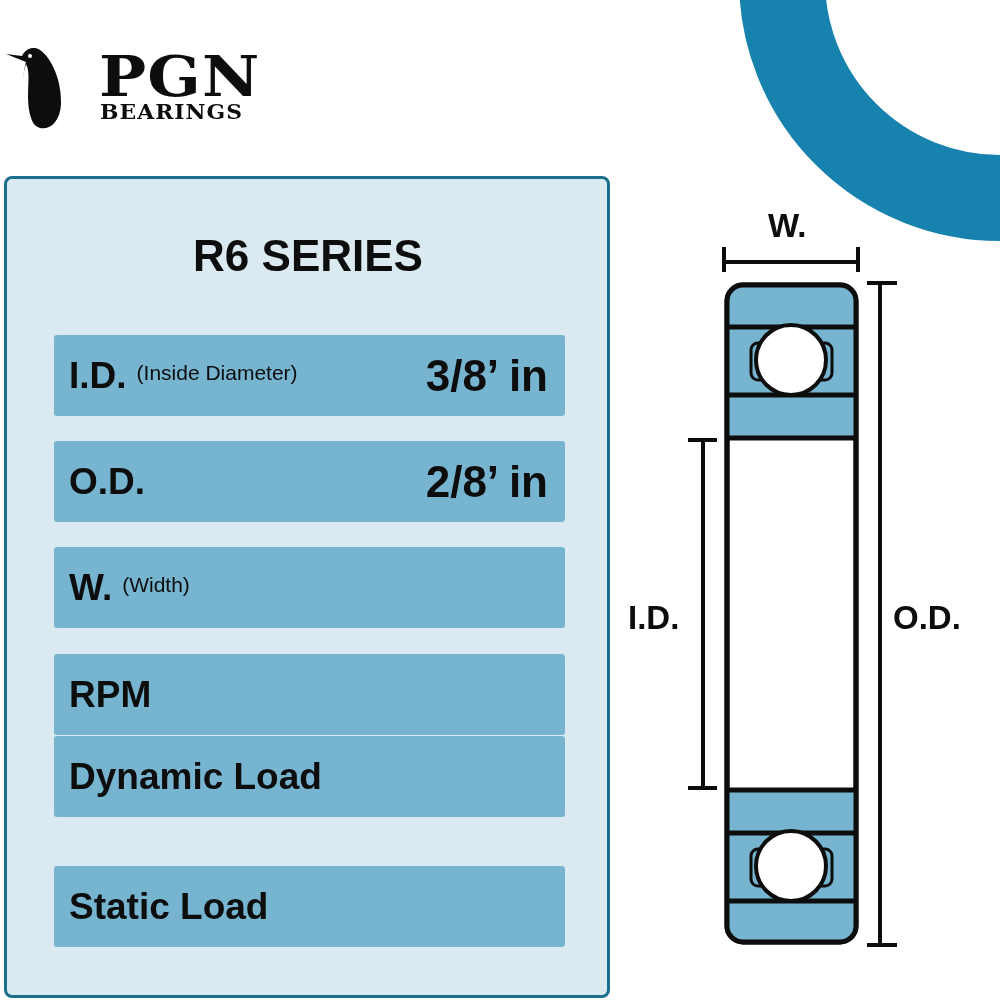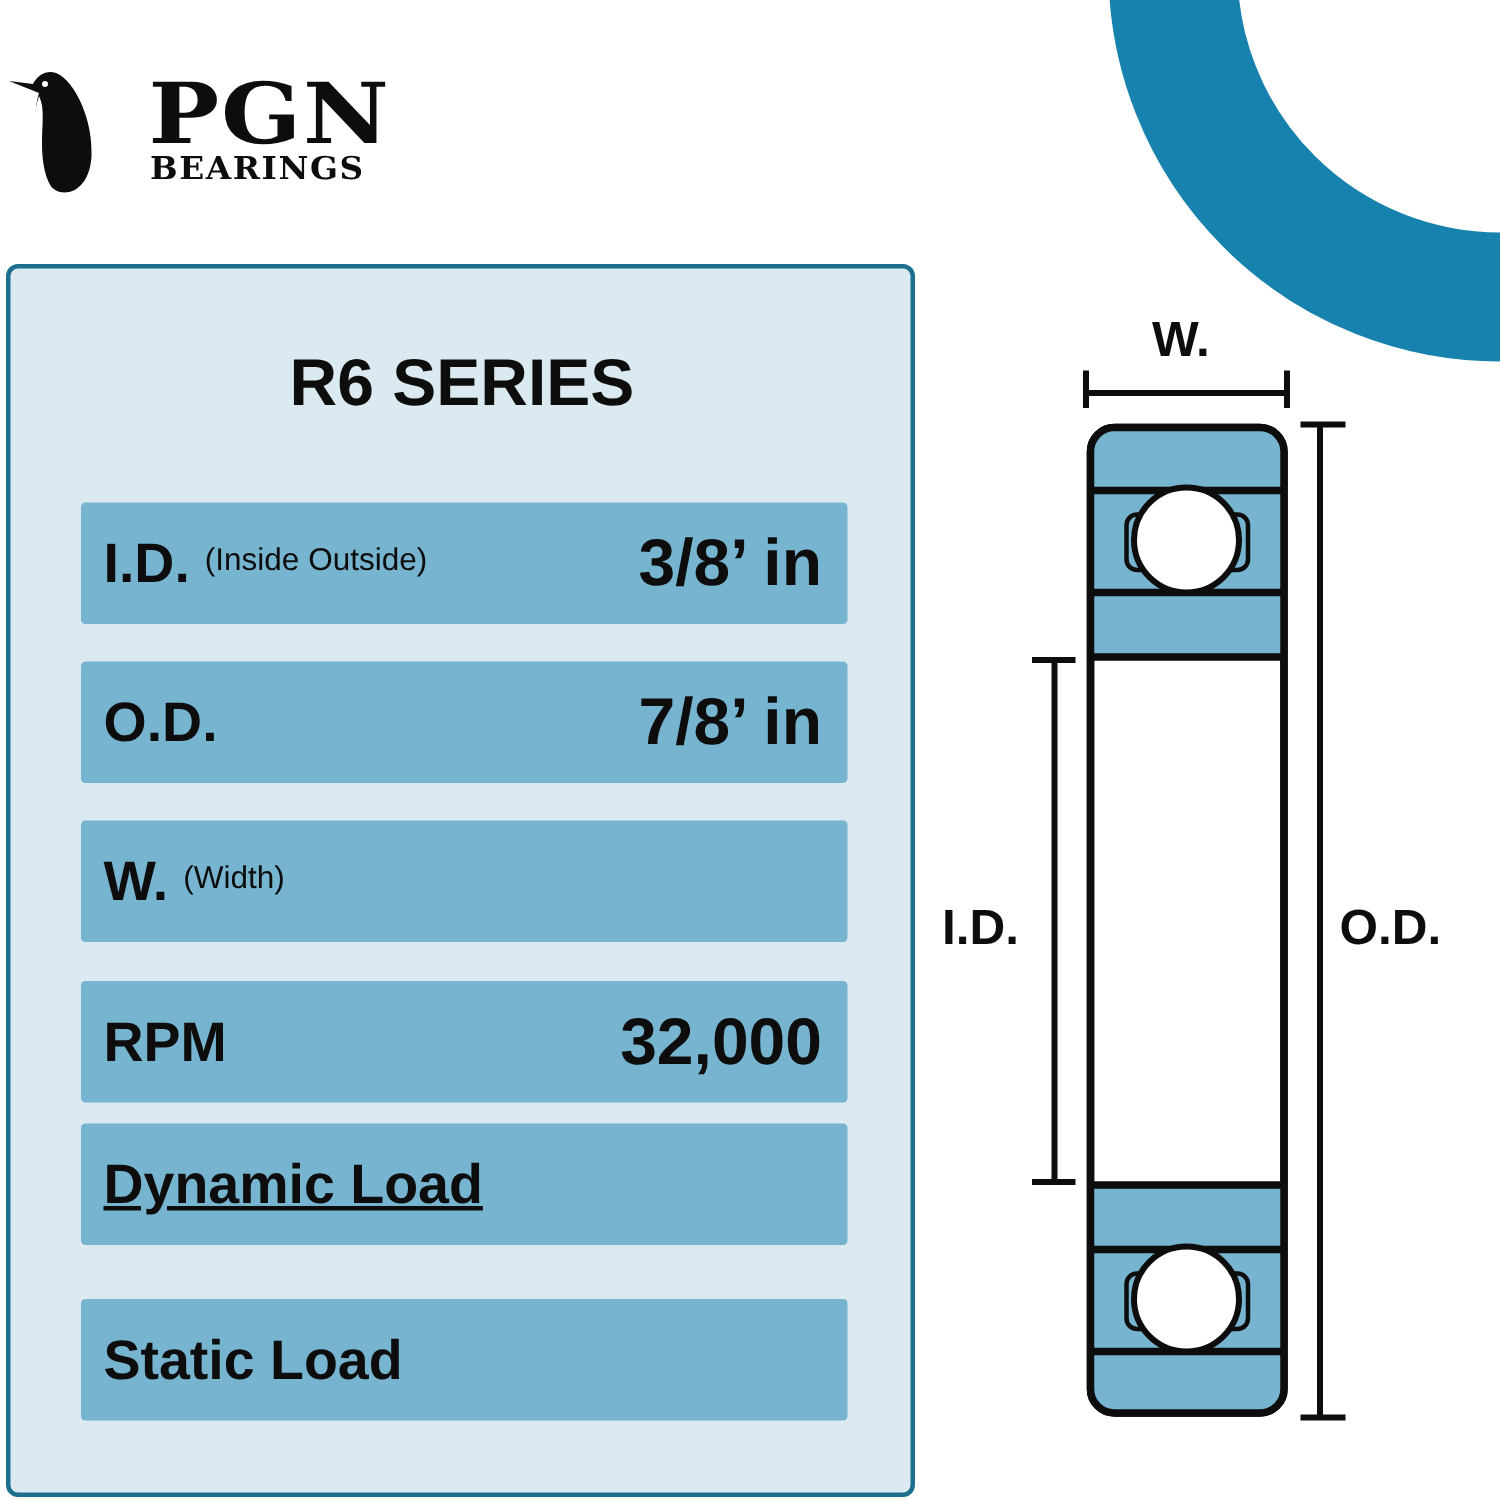--- a/index.html
+++ b/index.html
@@ -34,47 +34,46 @@
   <div class="logo-text-big">PGN</div>
   <div class="logo-text-small">BEARINGS</div>
 </div>
 
 <div class="panel">
   <div class="panel-title">R6 SERIES</div>
 
   <div class="row" style="top:156px;">
     <div class="lbl">
       <span class="main">I.D.</span>
-      <span class="sub">(Inside Outside)</span>
+      <span class="sub">(Inside Diameter)</span>
     </div>
     <span class="val">3/8’ in</span>
   </div>
 
   <div class="row" style="top:262px;">
     <div class="lbl">
       <span class="main">O.D.</span>
     </div>
-    <span class="val">7/8’ in</span>
+    <span class="val">2/8’ in</span>
   </div>
 
   <div class="row" style="top:368px;">
     <div class="lbl">
       <span class="main">W.</span>
       <span class="sub">(Width)</span>
     </div>
   </div>
 
   <div class="row" style="top:475px;">
     <div class="lbl">
       <span class="main">RPM</span>
     </div>
-    <span class="val">32,000</span>
   </div>
 
-  <div class="row" style="top:570px;text-decoration:underline;">
+  <div class="row" style="top:557px;">
     <div class="lbl">
       <span class="main">Dynamic Load</span>
     </div>
   </div>
 
   <div class="row" style="top:687px;justify-content:space-between;">
     <div class="lbl">
       <span class="main">Static Load</span>
     </div>
   </div>

